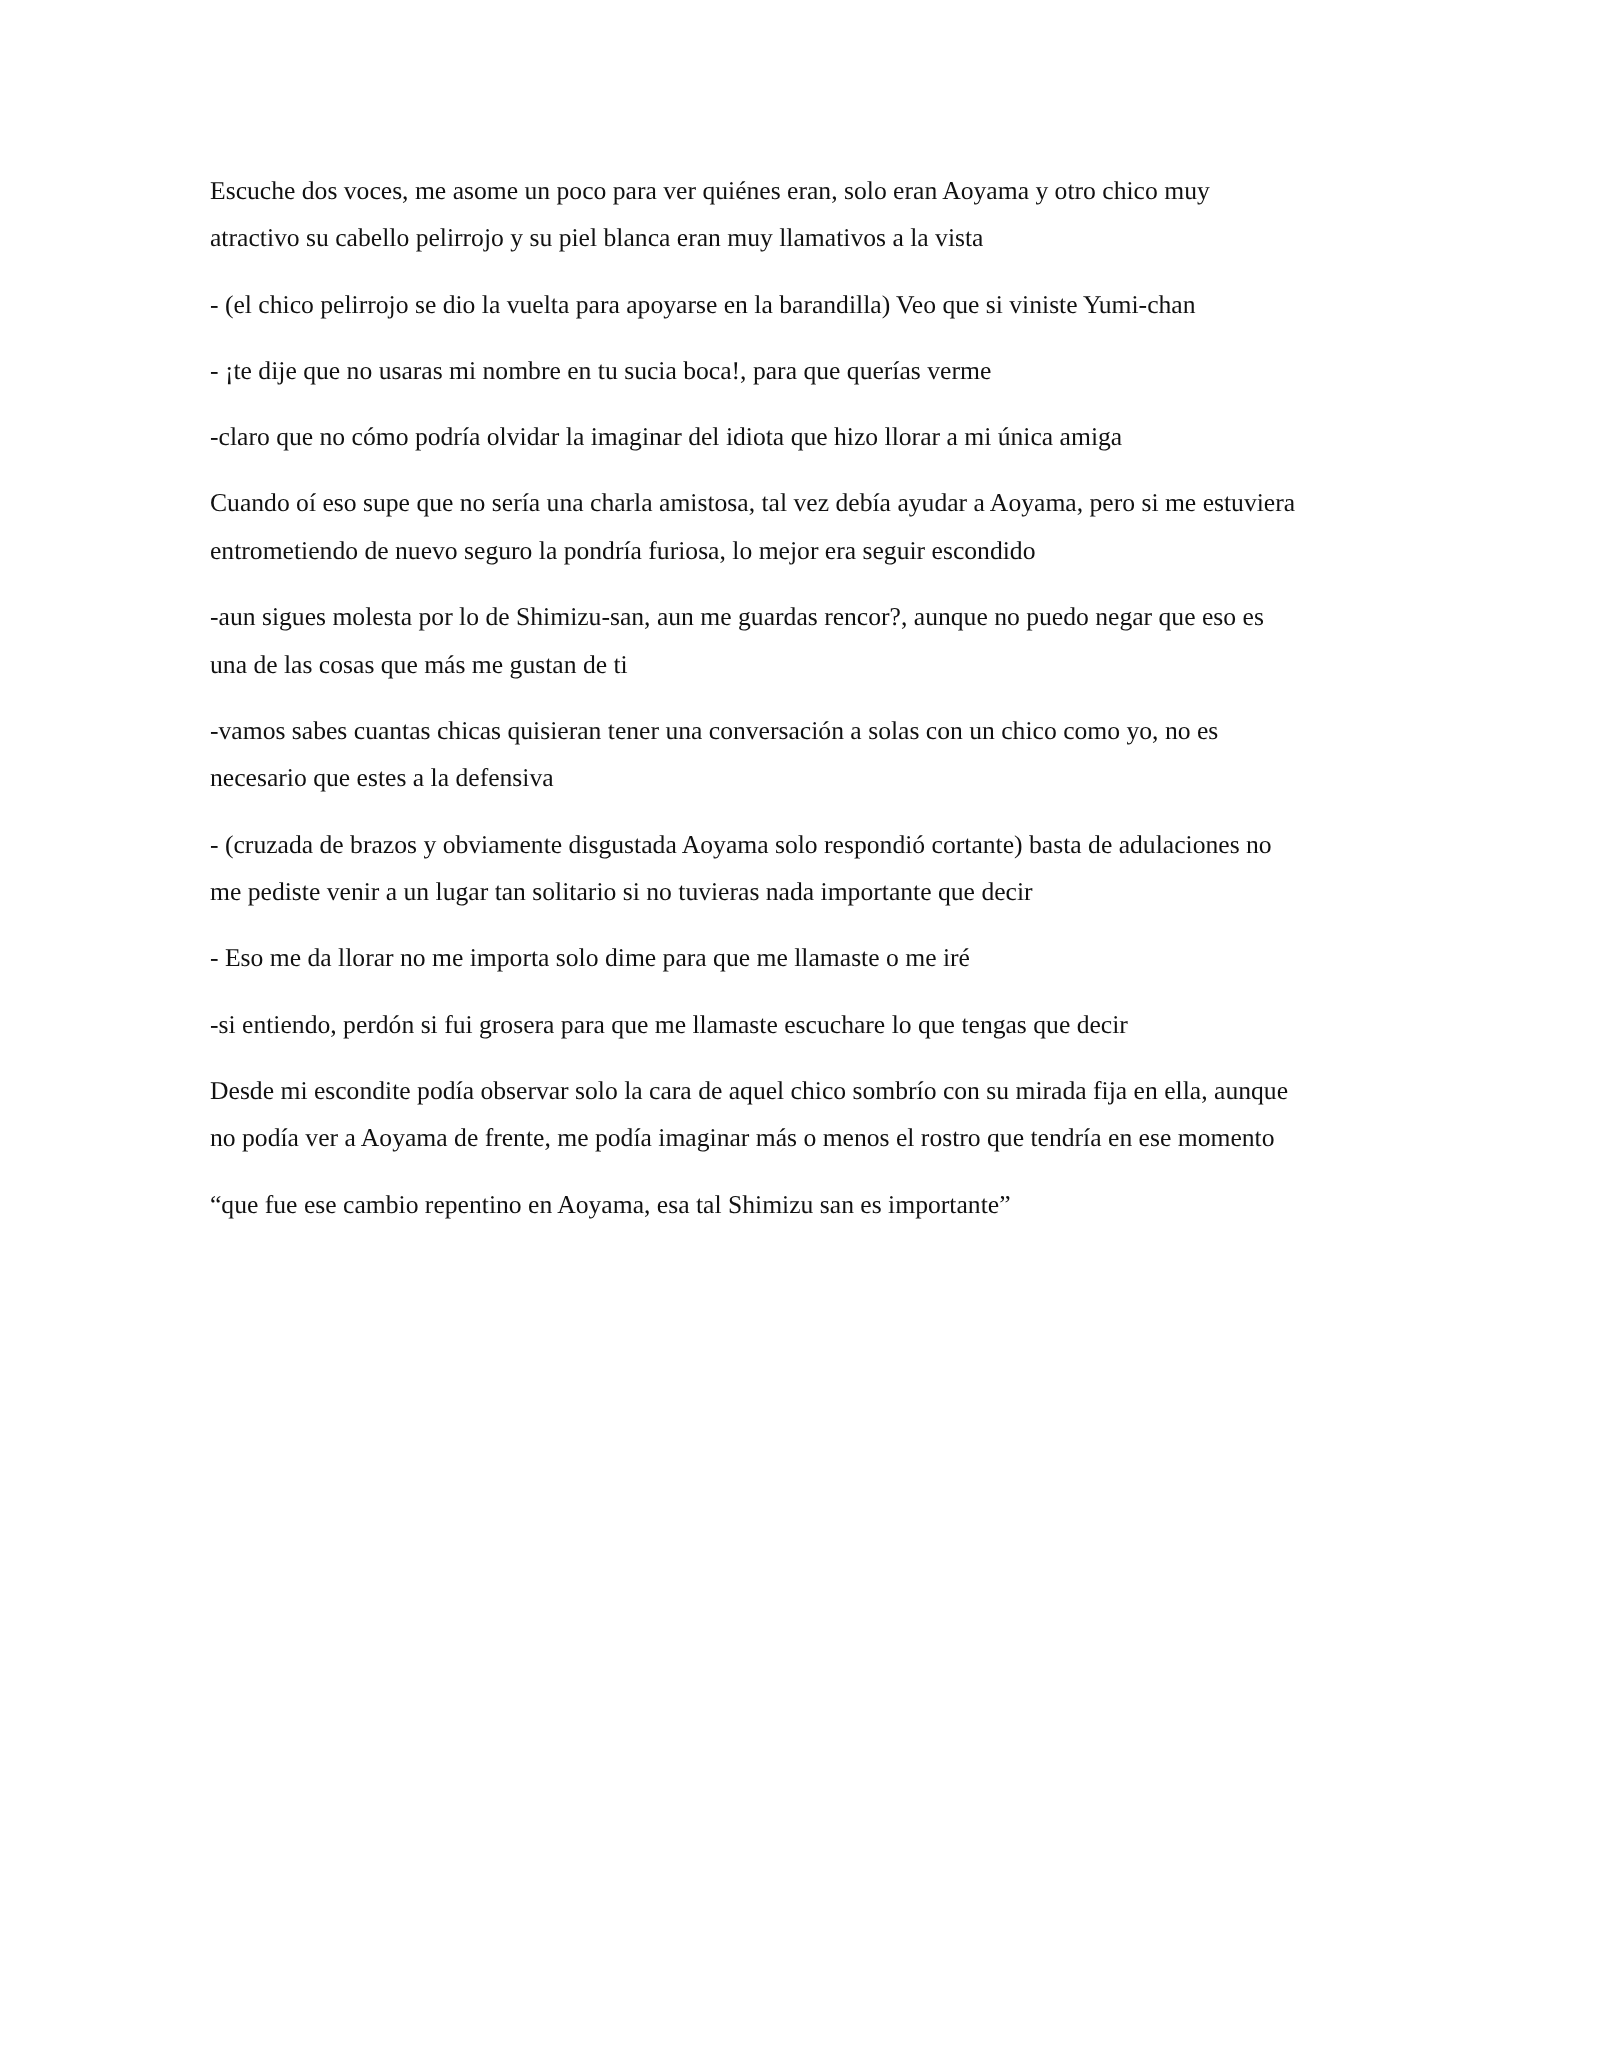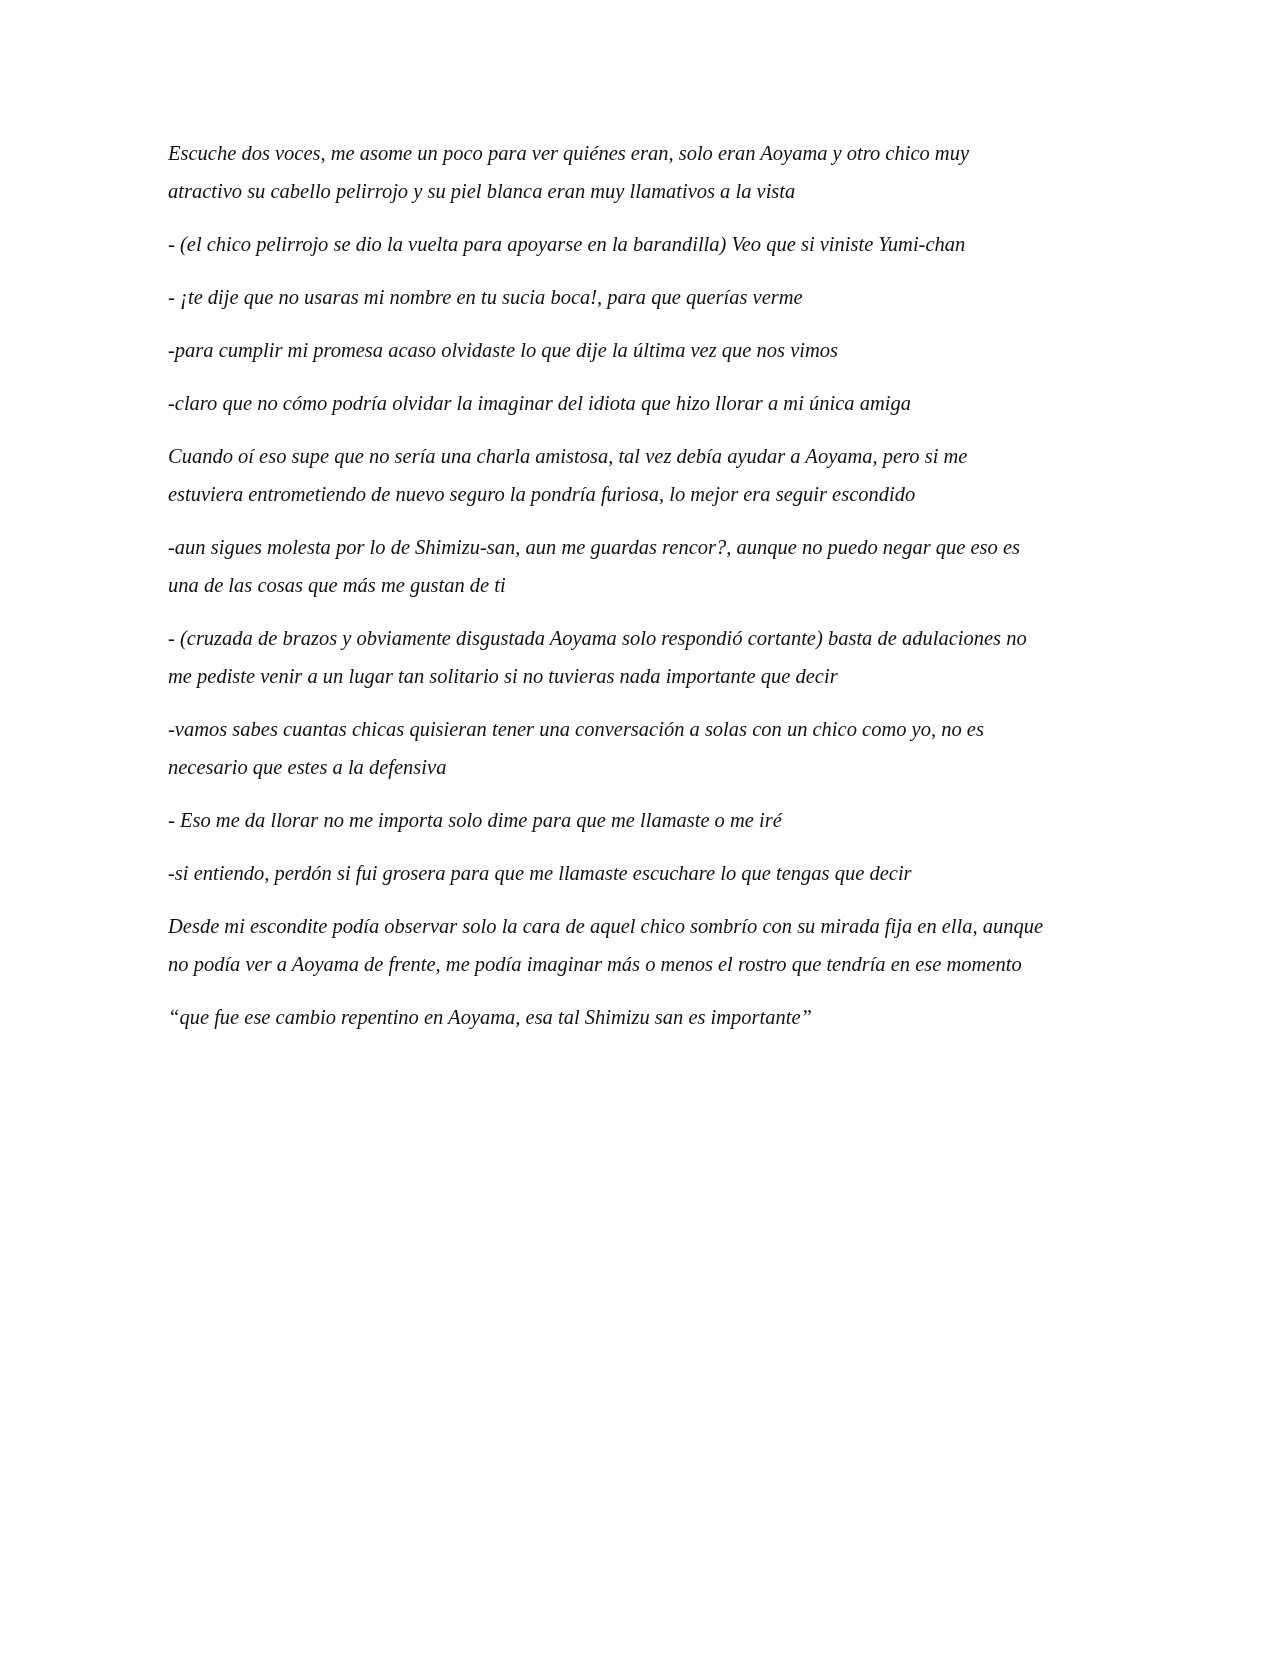--- a/index.html
+++ b/index.html
@@ -20,37 +20,35 @@
       width: 876px;
       font-family: "Liberation Serif", "DejaVu Serif", serif;
       font-size: 20.5px;
       line-height: 38px;
       color: #111111;
     }
     .page p {
       margin: 0 0 15px 0;
       padding: 0;
       text-align: left;
-      font-style: italic;
     }
     .page p.justify {
       text-align: justify;
       word-spacing: 2px;
     }
   </style>
 </head>
 <body>
 
 <div class="page">
   <p>Escuche dos voces, me asome un poco para ver quiénes eran, solo eran Aoyama y otro chico muy atractivo su cabello pelirrojo y su piel blanca eran muy llamativos a la vista</p>
   <p>- (el chico pelirrojo se dio la vuelta para apoyarse en la barandilla) Veo que si viniste Yumi-chan</p>
   <p>- ¡te dije que no usaras mi nombre en tu sucia boca!, para que querías verme</p>
-  <p>-para cumplir mi promesa acaso olvidaste lo que dije la última vez que nos vimos</p>
   <p>-claro que no cómo podría olvidar la imaginar del idiota que hizo llorar a mi única amiga</p>
   <p>Cuando oí eso supe que no sería una charla amistosa, tal vez debía ayudar a Aoyama, pero si me estuviera entrometiendo de nuevo seguro la pondría furiosa, lo mejor era seguir escondido</p>
   <p>-aun sigues molesta por lo de Shimizu-san, aun me guardas rencor?, aunque no puedo negar que eso es una de las cosas que más me gustan de ti</p>
+  <p>-vamos sabes cuantas chicas quisieran tener una conversación a solas con un chico como yo, no es necesario que estes a la defensiva</p>
   <p>- (cruzada de brazos y obviamente disgustada Aoyama solo respondió cortante) basta de adulaciones no me pediste venir a un lugar tan solitario si no tuvieras nada importante que decir</p>
-  <p>-vamos sabes cuantas chicas quisieran tener una conversación a solas con un chico como yo, no es necesario que estes a la defensiva</p>
   <p>- Eso me da llorar no me importa solo dime para que me llamaste o me iré</p>
   <p>-si entiendo, perdón si fui grosera para que me llamaste escuchare lo que tengas que decir</p>
   <p>Desde mi escondite podía observar solo la cara de aquel chico sombrío con su mirada fija en ella, aunque no podía ver a Aoyama de frente, me podía imaginar más o menos el rostro que tendría en ese momento</p>
   <p>“que fue ese cambio repentino en Aoyama, esa tal Shimizu san es importante”</p>
 </div>
 
 </body></html>

